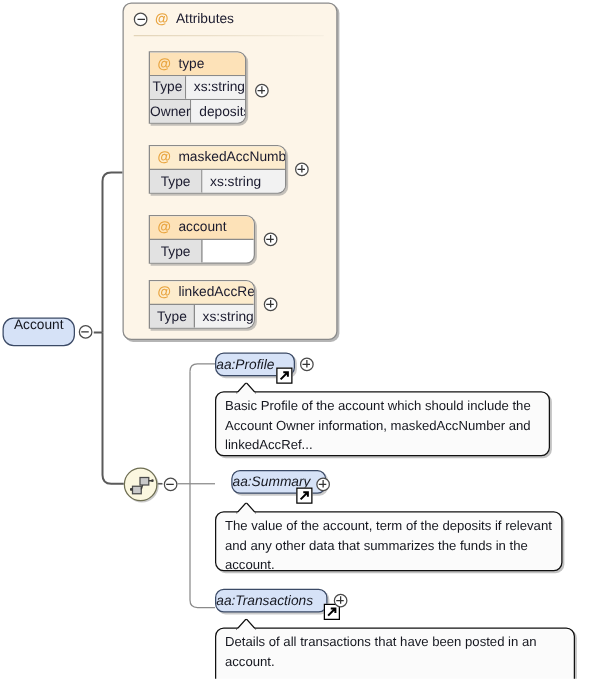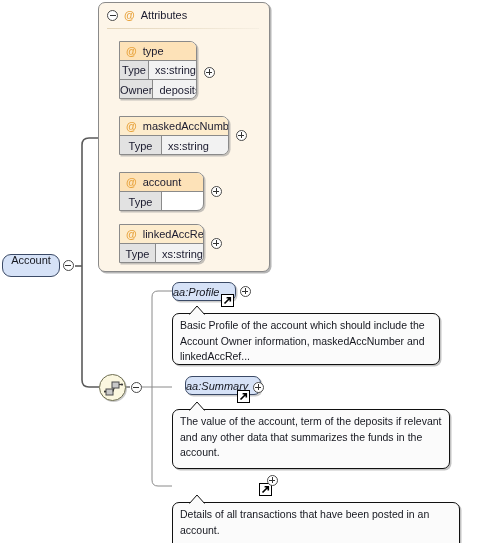--- a/index.html
+++ b/index.html
@@ -300,30 +300,33 @@
     <span>aa:Summary</span>
   </div>
   <div class="ref-arrow" style="left:237px;top:390px;">
     <svg width="9" height="9" viewBox="0 0 9 9">
         <path d="M1.5 7.5 L7 2 M3.6 1.7 H7.3 V5.4" stroke="#000" stroke-width="1.6" fill="none"></path>
       </svg>
   </div>
   <div class="abs" style="left:253px;top:382px;width:11px;height:11px;">
     <span class="toggle plus"></span>
   </div>
-  <div class="doc" style="left:172px;top:409px;width:278px;height:60px;">
+  <div class="doc" style="left:172px;top:409px;width:278px;height:48px;">
     <span class="tail">
       <svg width="16" height="9" viewBox="0 0 16 9">
         <path d="M0 9 L8 0 L16 9" fill="#fbfbfb" stroke="#111" stroke-width="1"></path>
         <path d="M0.5 9 H15.5" stroke="#fbfbfb" stroke-width="2"></path>
       </svg>
     </span>
     <span>The value of the account, term of the deposits if relevant and any other data that summarizes the funds in the account.</span>
   </div>
 
+  <div class="ref-box" style="left:172px;top:471px;width:90px;">
+    <span>aa:Transactions</span>
+  </div>
   <div class="ref-arrow" style="left:259px;top:483px;">
     <svg width="9" height="9" viewBox="0 0 9 9">
         <path d="M1.5 7.5 L7 2 M3.6 1.7 H7.3 V5.4" stroke="#000" stroke-width="1.6" fill="none"></path>
       </svg>
   </div>
   <div class="abs" style="left:267px;top:475px;width:11px;height:11px;">
     <span class="toggle plus"></span>
   </div>
   <div class="doc" style="left:172px;top:502px;width:288px;height:48px;">
     <span class="tail">

